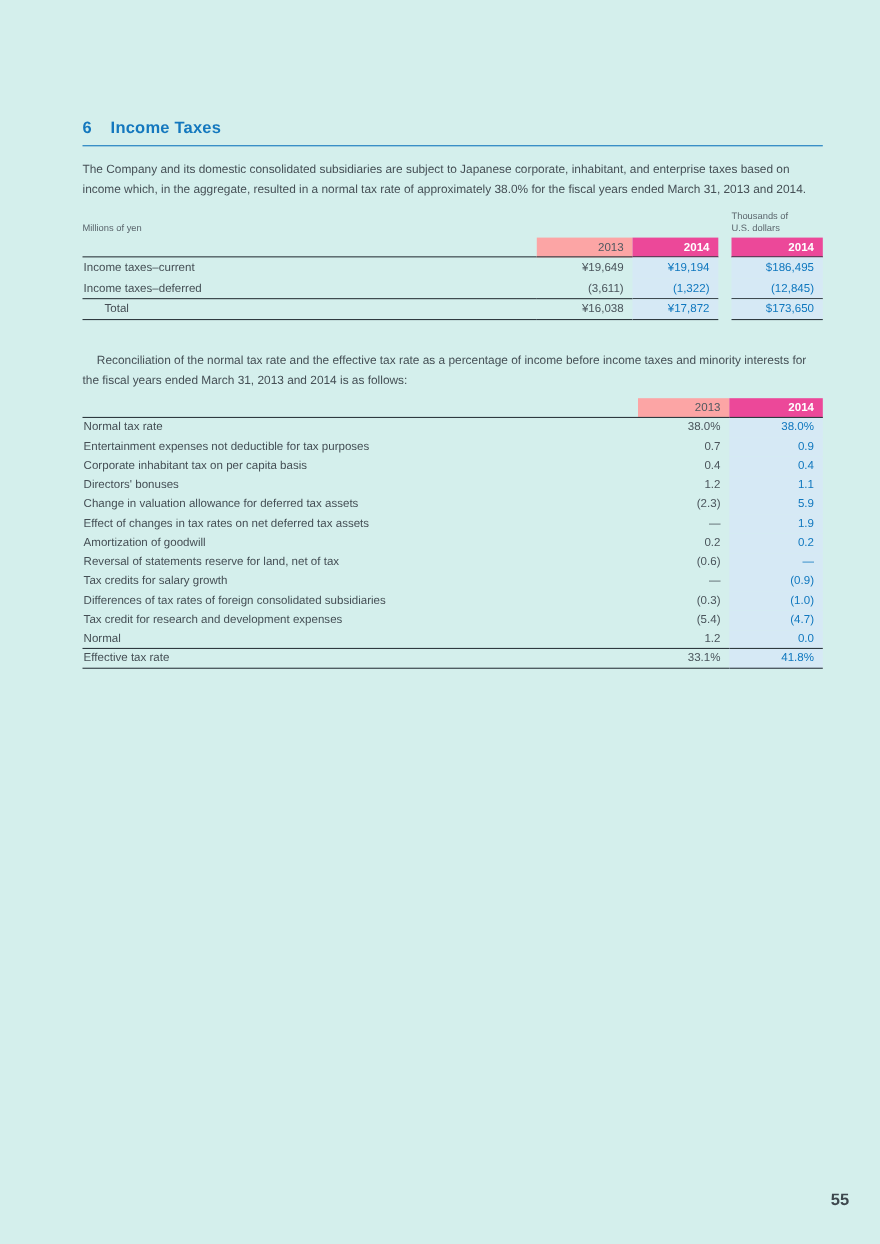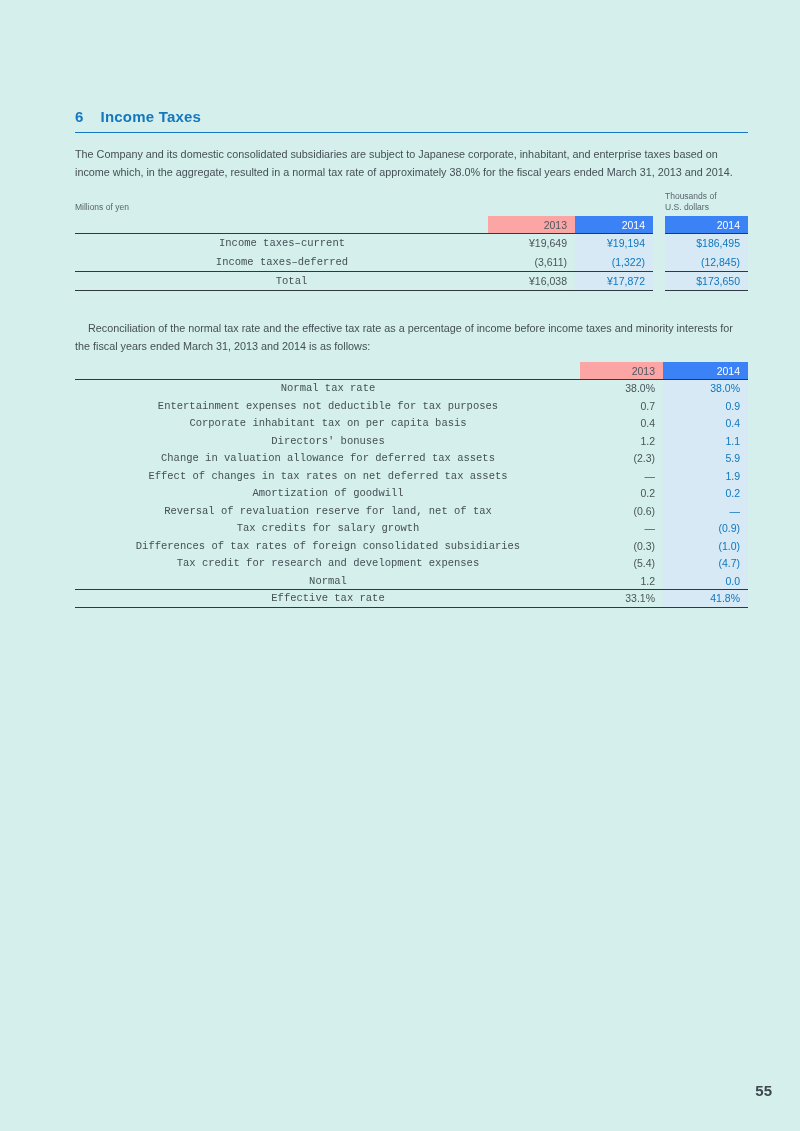--- a/index.html
+++ b/index.html
@@ -32,30 +32,30 @@
 
   .unit-cell {
     font-size:8.5px; color:#5a656c; text-align:left;
     display:flex; flex-direction:column; justify-content:flex-end;
     padding:0 4px 3px 0; height:26px; line-height:11px;
   }
   .u-span { grid-column:1 / 4; }
 
   .hcell { height:18px; line-height:18px; font-size:10.5px; text-align:right; padding-right:8px; }
   .hgray { background:#fca5a5; color:#4e585f; }
-  .hblue { background:#3b82f6; color:#ffffff; }
+  .hblue { background:#ec4899; color:#ffffff;font-weight:bold; }
   .hlabel { background:transparent; }
 
   .rule  { border-bottom:1px solid #2f3a40; }
   .rule-heavy { border-bottom:1.5px solid #2f3a40; }
 
   .t1 > .cell { height:19px; line-height:19px; }
   .t2 > .cell { height:17.5px; line-height:17.5px; }
   .cell { font-size:10.5px; }
-  .lbl  { text-align:center; color:#454f55; padding-left:1px;font-family:Liberation Mono, monospace; }
+  .lbl  { text-align:left; color:#454f55; padding-left:1px; }
   .lbl.ind { padding-left:20px; }
   .num  { text-align:right; padding-right:8px; }
   .g13  { color:#4a545b; }
   .b14  { background:#d6e9f5; color:#0f77be; font-weight:normal; }
   .gapc { background:transparent; }
 
   
   .page-num {
     position:absolute; top:1082px; right:28px;
     font-size:15px; font-weight:bold; color:#3d474d;
@@ -126,21 +126,21 @@
       <div class="cell num b14">1.1</div>
       <div class="cell lbl">Change in valuation allowance for deferred tax assets</div>
       <div class="cell num g13">(2.3)</div>
       <div class="cell num b14">5.9</div>
       <div class="cell lbl">Effect of changes in tax rates on net deferred tax assets</div>
       <div class="cell num g13">—</div>
       <div class="cell num b14">1.9</div>
       <div class="cell lbl">Amortization of goodwill</div>
       <div class="cell num g13">0.2</div>
       <div class="cell num b14">0.2</div>
-      <div class="cell lbl">Reversal of revaluation reserve for land, net of tax</div>
+      <div class="cell lbl">Reversal of statements reserve for land, net of tax</div>
       <div class="cell num g13">(0.6)</div>
       <div class="cell num b14">—</div>
       <div class="cell lbl">Tax credits for salary growth</div>
       <div class="cell num g13">—</div>
       <div class="cell num b14">(0.9)</div>
       <div class="cell lbl">Differences of tax rates of foreign consolidated subsidiaries</div>
       <div class="cell num g13">(0.3)</div>
       <div class="cell num b14">(1.0)</div>
       <div class="cell lbl">Tax credit for research and development expenses</div>
       <div class="cell num g13">(5.4)</div>

